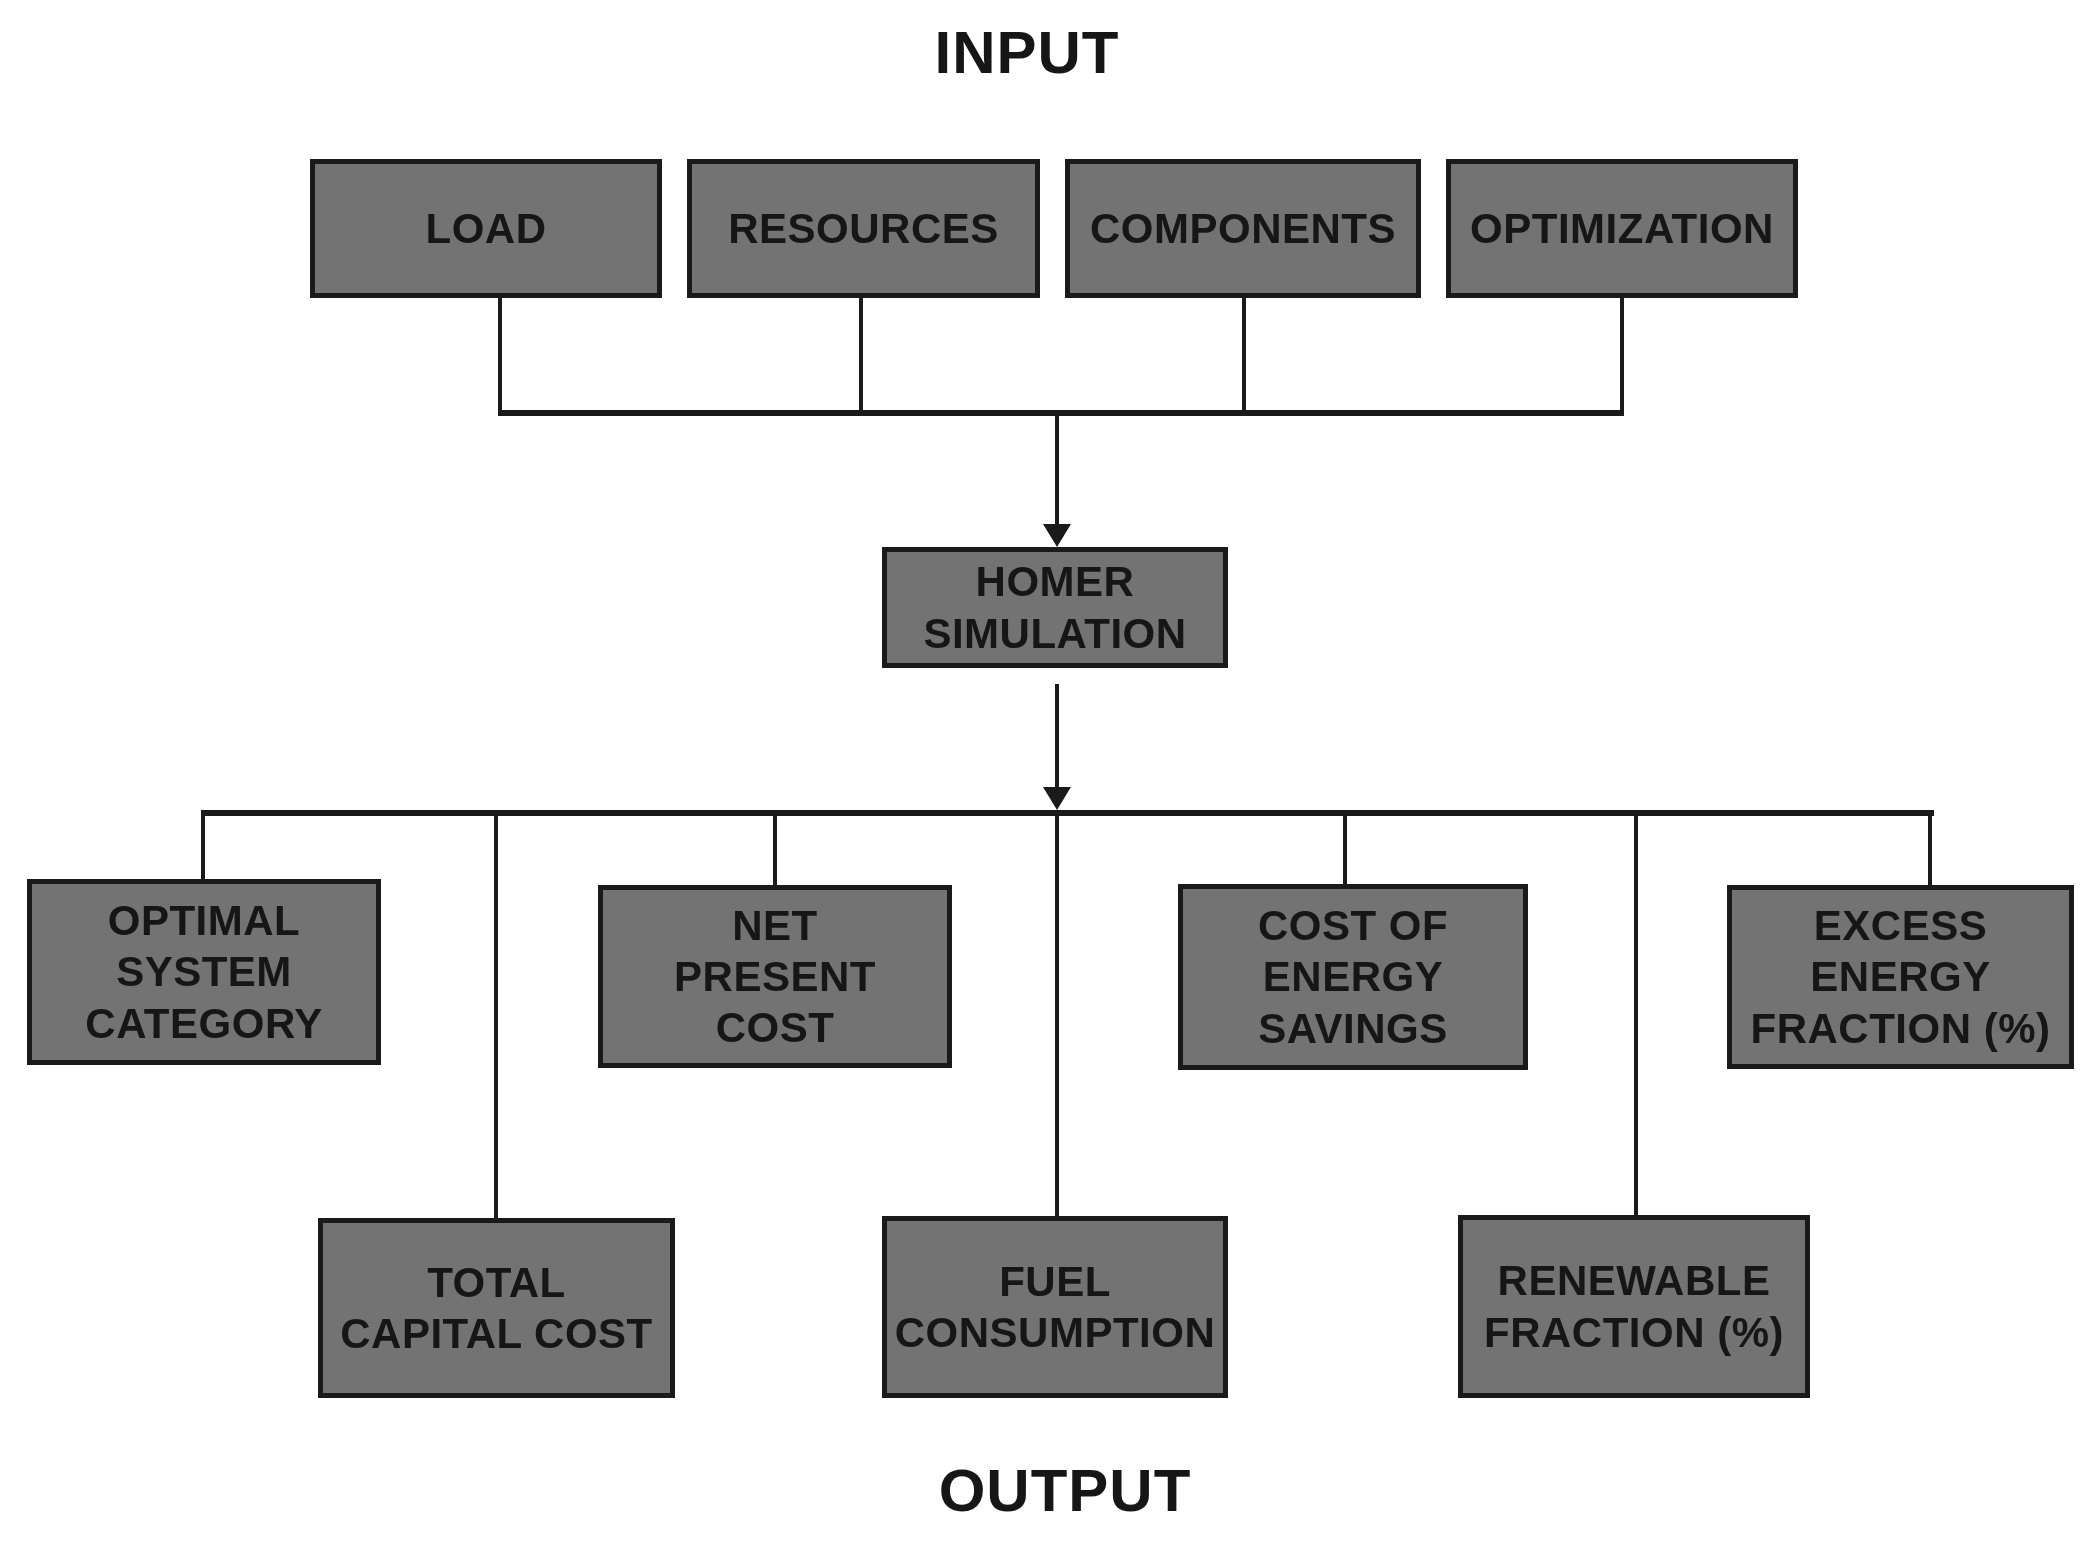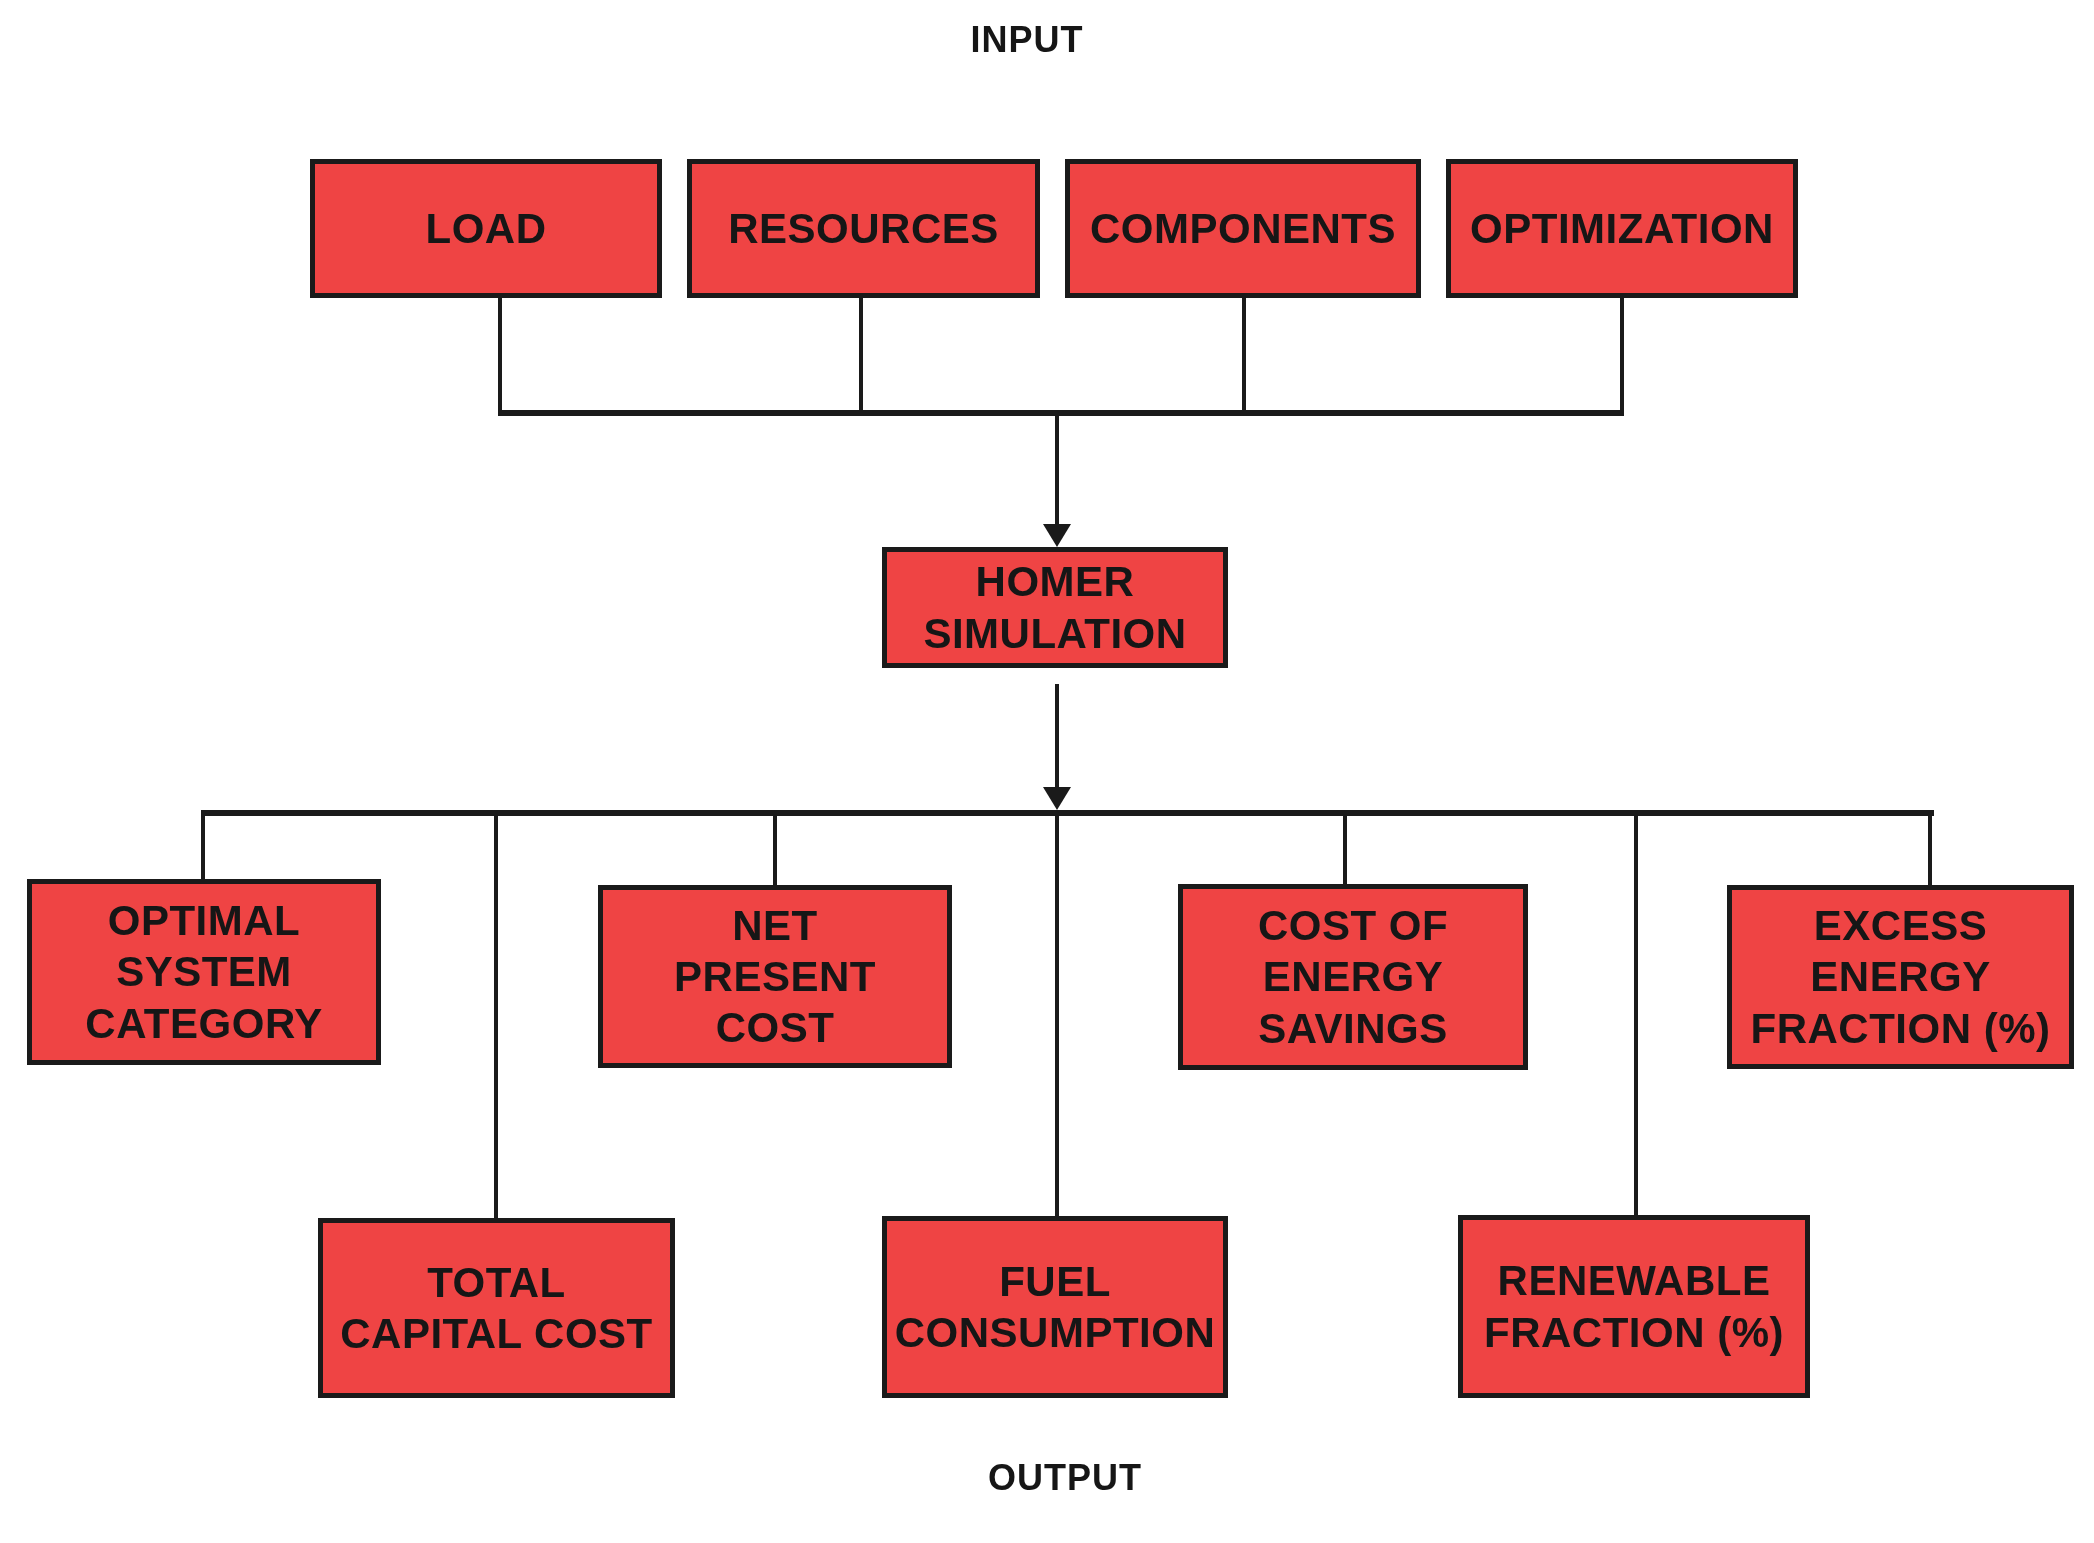--- a/index.html
+++ b/index.html
@@ -12,30 +12,30 @@
     width: 2094px;
     height: 1543px;
     background: #ffffff;
     font-family: "Liberation Sans", sans-serif;
     overflow: hidden;
   }
   .title {
     position: absolute;
     text-align: center;
     font-weight: bold;
-    font-size: 36px;
+    font-size: 60px;
     letter-spacing: 1px;
     color: #161616;
     line-height: 1.1;
   }
   .node {
     position: absolute;
     box-sizing: border-box;
     border: 5px solid #1a1a1a;
-    background: #ef4444;
+    background: #737373;
     display: flex;
     align-items: center;
     justify-content: center;
     text-align: center;
   }
   .node .lbl {
     font-weight: bold;
     font-size: 42px;
     line-height: 1.22;
     color: #161616;

